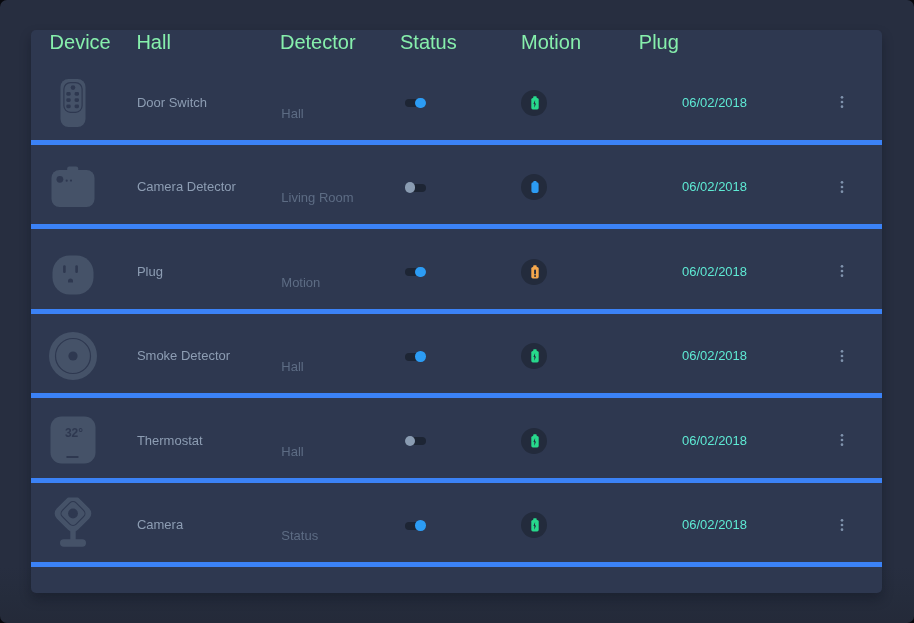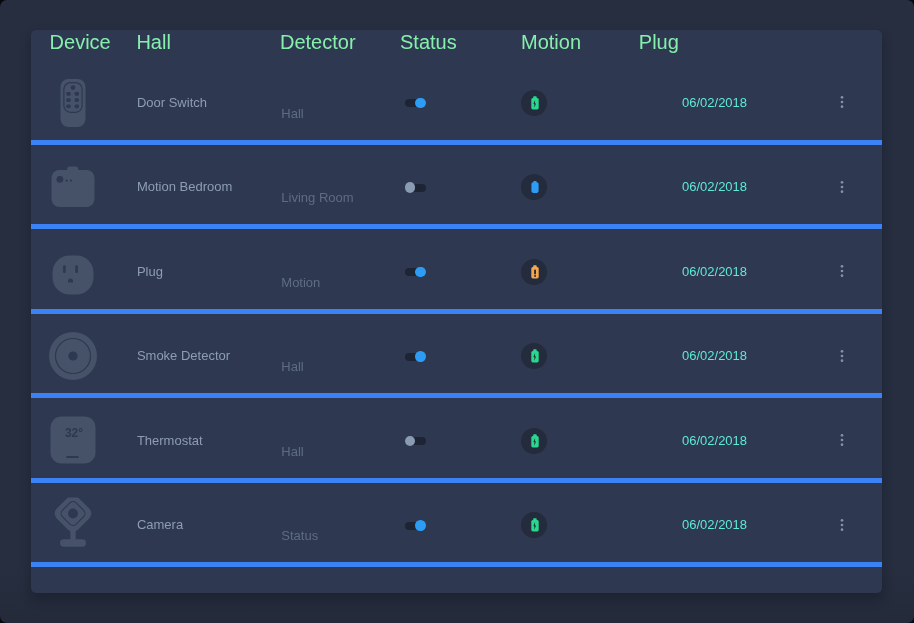--- a/index.html
+++ b/index.html
@@ -72,21 +72,21 @@
    <div class="row">
     <div class="icon" style="top:42.9px">
       <svg width="44" height="42" viewBox="0 0 44 42">
         <rect x="16.2" y="0.5" width="11" height="6" rx="2" fill="#455268"></rect>
         <rect x="0.5" y="4" width="43" height="37" rx="8" fill="#455268"></rect>
         <circle cx="8.9" cy="13.3" r="3.4" fill="#2e3850"></circle>
         <circle cx="15.7" cy="14.7" r="1.1" fill="#2e3850"></circle>
         <circle cx="20.0" cy="14.6" r="1.1" fill="#2e3850"></circle>
       </svg>
     </div>
-    <div class="name">Motion Bedroom</div>
+    <div class="name">Camera Detector</div>
     <div class="loc">Living Room</div>
     <div class="toggle off">
             <div class="knob"></div>
           </div>
     <div class="batt">
       <svg width="26" height="26" viewBox="0 0 26 26">
         <rect x="12.3" y="7.0" width="3.3" height="2.2" rx="0.8" fill="#2c9cf4"></rect>
         <rect x="10.4" y="8.3" width="7.2" height="10.6" rx="1.8" fill="#2c9cf4"></rect>
       </svg>
     </div>

